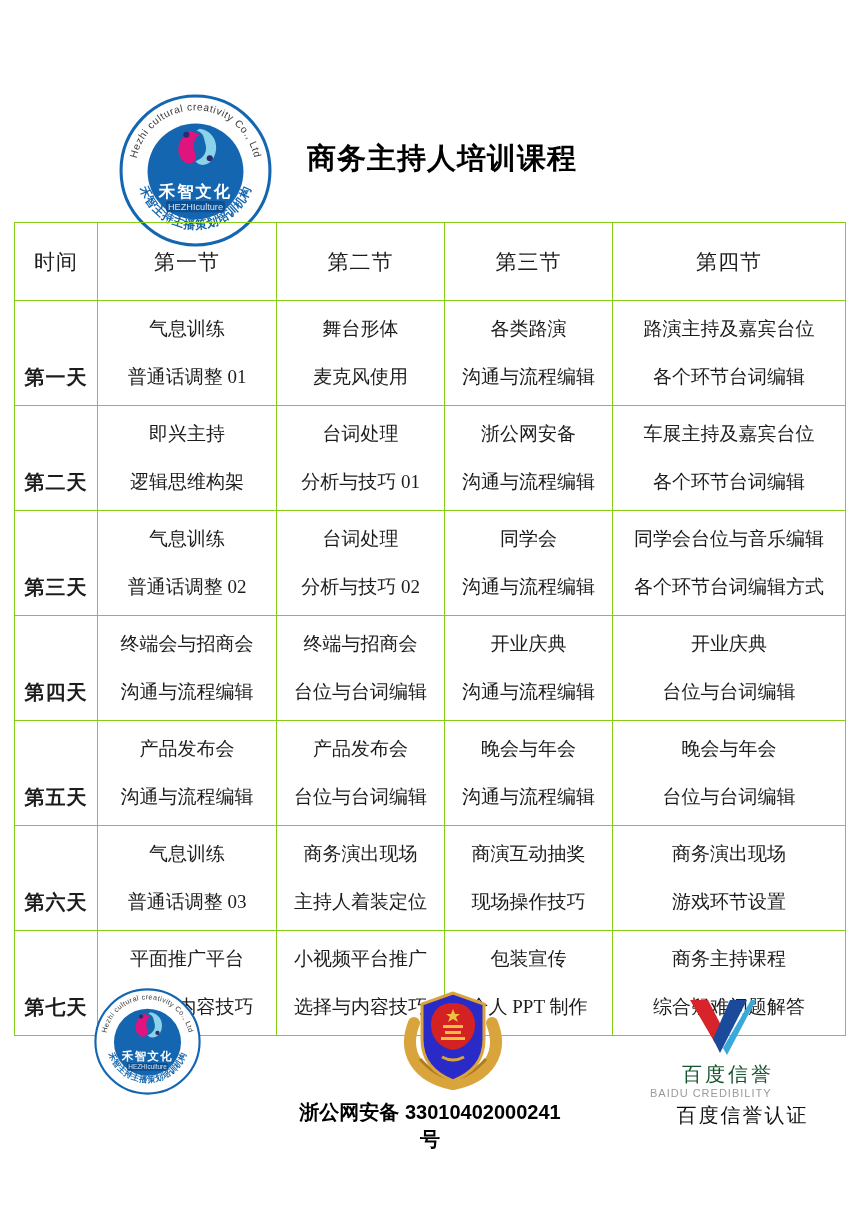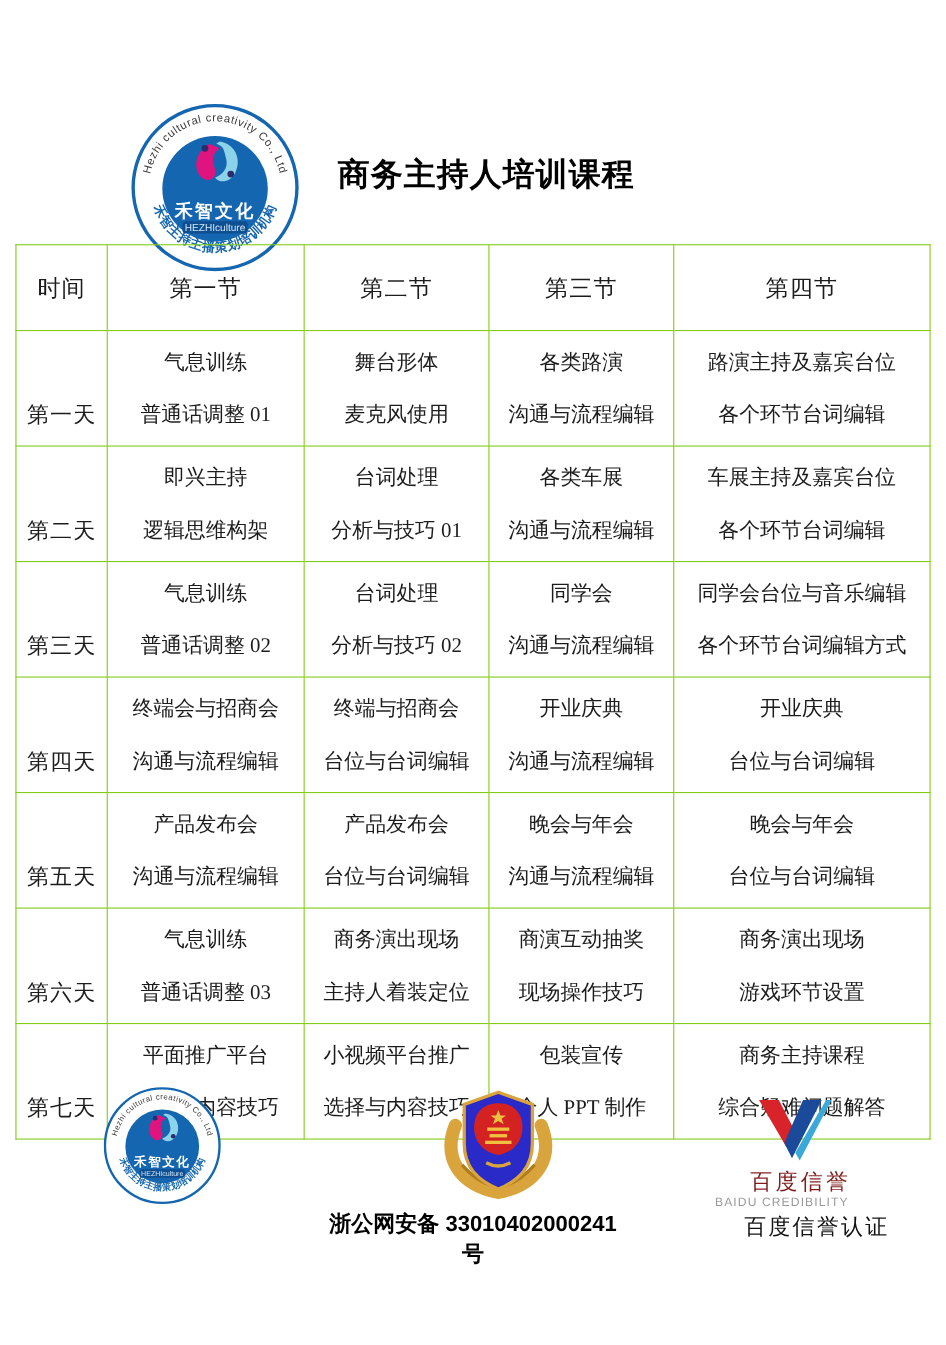--- a/index.html
+++ b/index.html
@@ -23,21 +23,21 @@
     border-collapse:collapse; table-layout:fixed;
   }
   .course-table th, .course-table td { border:1px solid #84cc16; padding:0; }
   .course-table th {
     height:77px; font-size:21px; font-weight:normal; text-align:center;
     vertical-align:middle; letter-spacing:1px;
   }
   .course-table td { height:90px; }
   td.day-cell {
     text-align:center; vertical-align:bottom; padding-bottom:14px;
-    font-size:20px; letter-spacing:1px;
+    font-size:20px; letter-spacing:1px;font-weight:bold;
   }
   td.session-cell { text-align:center; vertical-align:middle; font-size:19px; }
   .session-line1 { margin-bottom:22px; }
   .session-line2 { margin-top:0;font-family:Liberation Serif, serif; }
 
   
   .logo-footer { position:absolute; left:94px; top:988px; width:107px; height:107px; }
   .copyright {
     position:absolute; left:24px; top:1104px; width:260px;
     font-family:"Liberation Sans","DejaVu Sans",sans-serif;
@@ -46,21 +46,21 @@
   .police-badge { position:absolute; left:398px; top:986px; width:110px; height:106px; }
   .police-record {
     position:absolute; left:290px; top:1099px; width:280px; text-align:center;
     font-family:"Liberation Sans","DejaVu Sans",sans-serif;
     font-weight:bold; font-size:20px; color:#000;
   }
   .baidu-v { position:absolute; left:687px; top:996px; width:72px; height:64px; }
   .baidu-cn {
     position:absolute; left:650px; top:1061px; width:156px; text-align:center;
     font-family:"Liberation Sans","DejaVu Sans",sans-serif;
-    font-size:20px; color:#7f1d1d; letter-spacing:3px;
+    font-size:20px; color:#14532d; letter-spacing:3px;
   }
   .baidu-en {
     position:absolute; left:650px; top:1087px; width:156px; text-align:left;
     font-family:"Liberation Sans","DejaVu Sans",sans-serif;
     font-size:11px; color:#9a9a9a; letter-spacing:1px;
   }
   .baidu-cert {
     position:absolute; left:650px; top:1102px; width:185px; text-align:center;
     font-family:"Liberation Sans","DejaVu Sans",sans-serif;
     font-size:20px; color:#111111; letter-spacing:2px;
@@ -140,21 +140,21 @@
       <td class="day-cell">第二天</td>
       <td class="session-cell">
         <div class="session-line1">即兴主持</div>
         <div class="session-line2">逻辑思维构架</div>
       </td>
       <td class="session-cell">
         <div class="session-line1">台词处理</div>
         <div class="session-line2">分析与技巧 01</div>
       </td>
       <td class="session-cell">
-        <div class="session-line1">各类车展</div>
+        <div class="session-line1">浙公网安备</div>
         <div class="session-line2">沟通与流程编辑</div>
       </td>
       <td class="session-cell">
         <div class="session-line1">车展主持及嘉宾台位</div>
         <div class="session-line2">各个环节台词编辑</div>
       </td>
     </tr>
         <tr>
       <td class="day-cell">第三天</td>
       <td class="session-cell">

